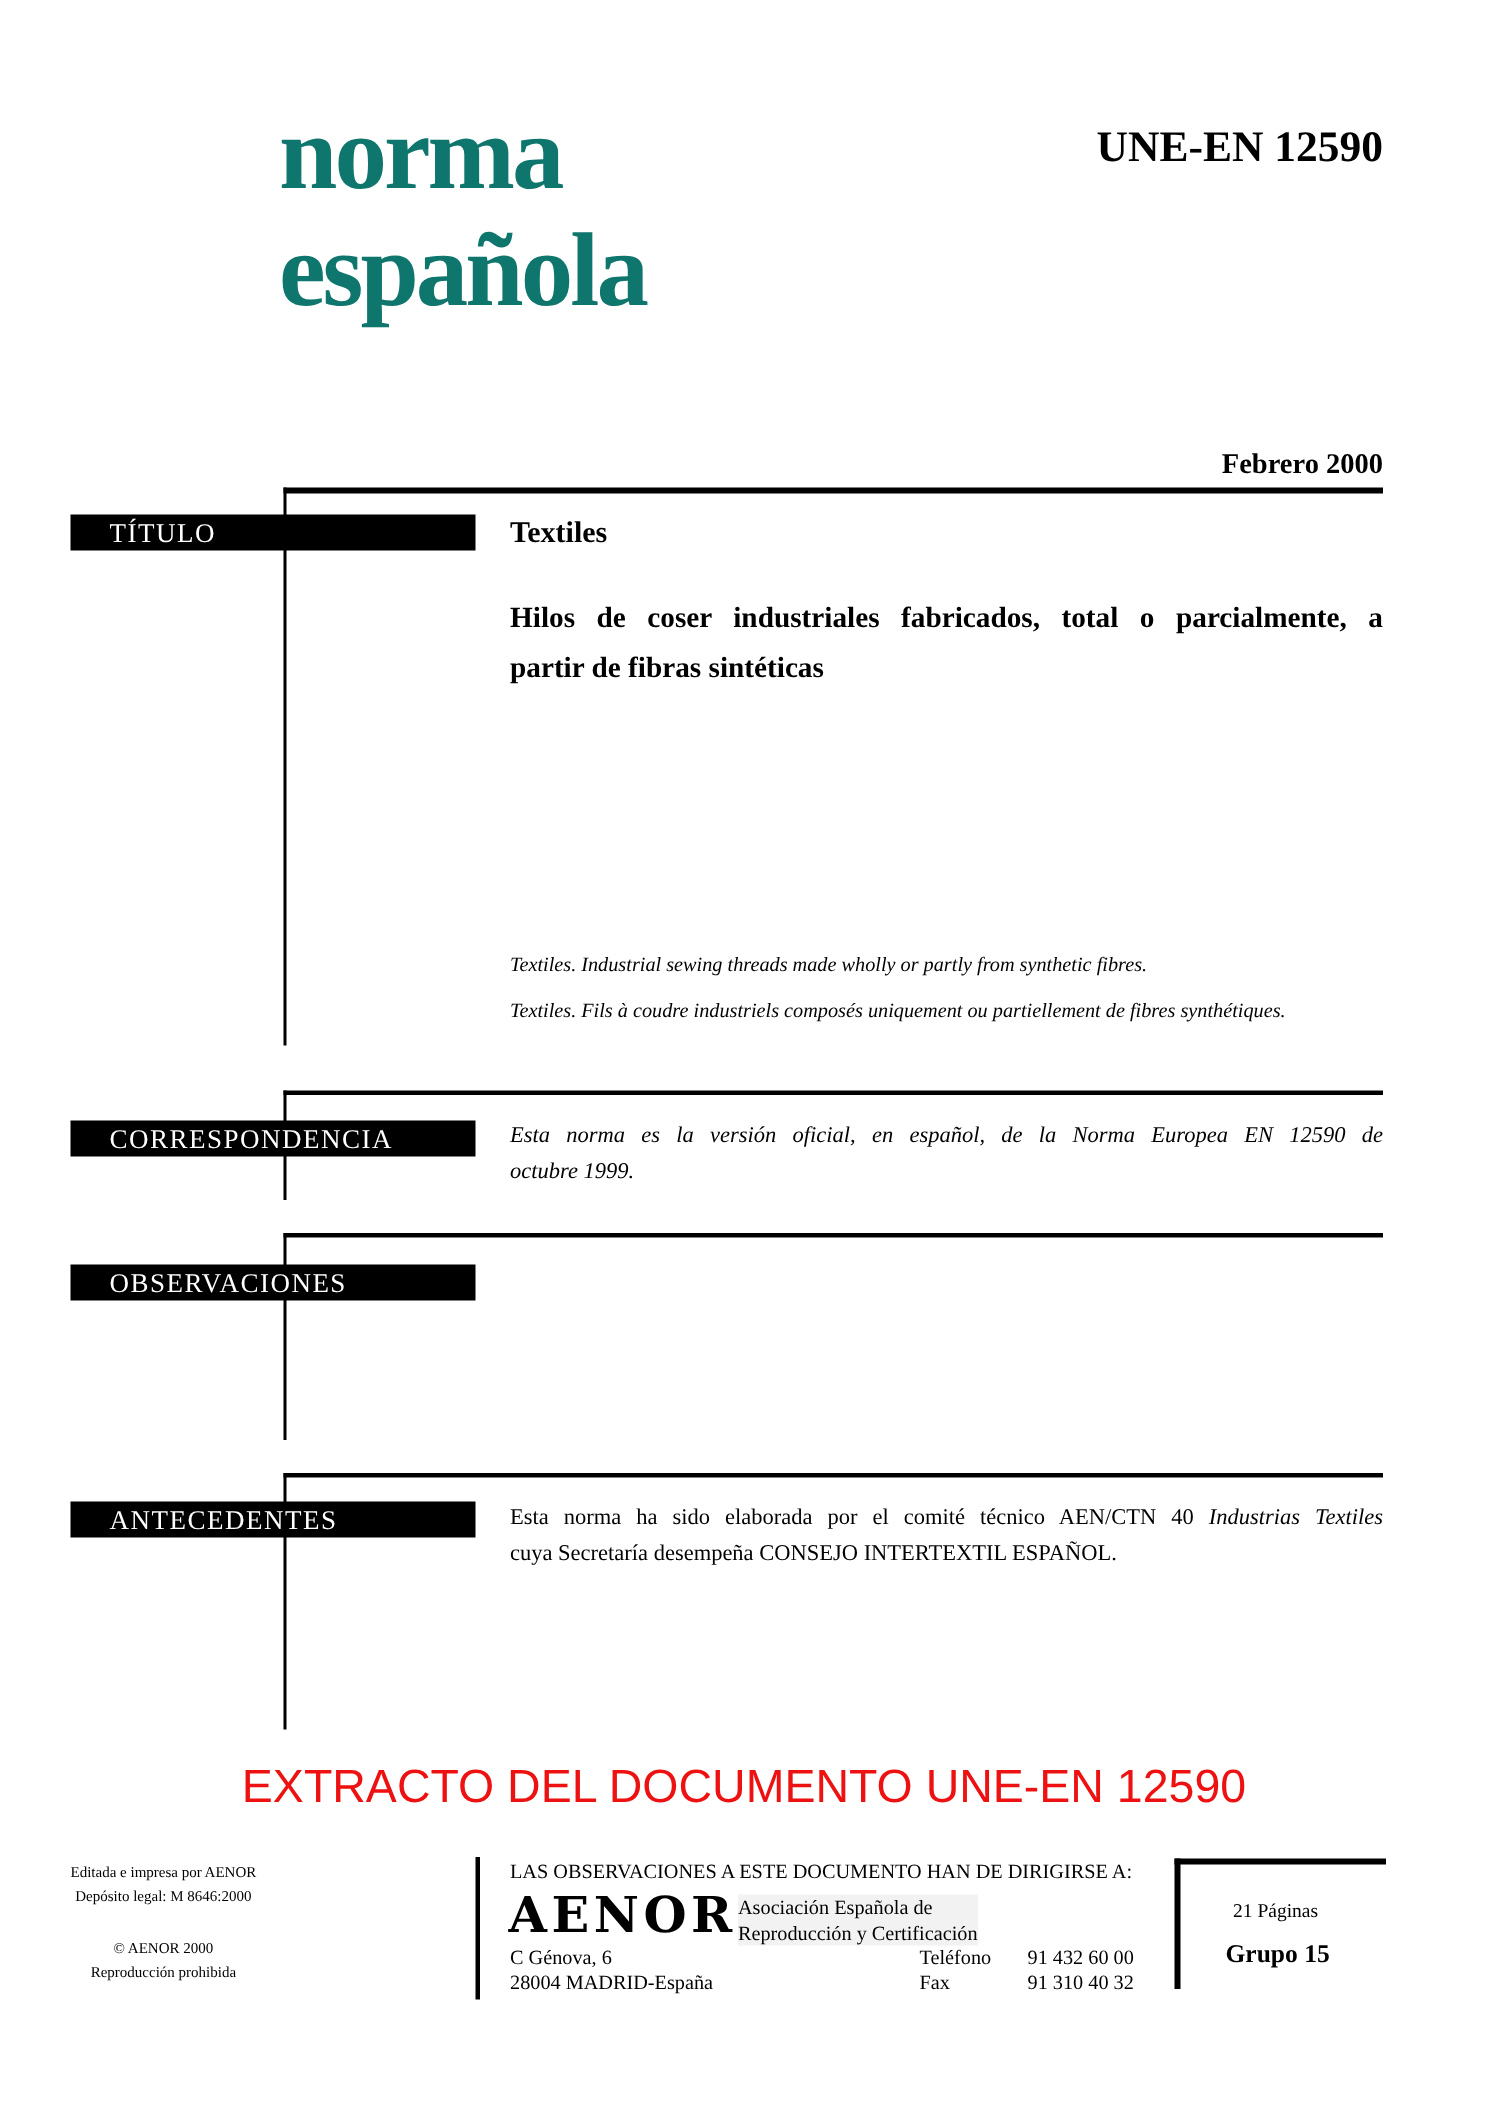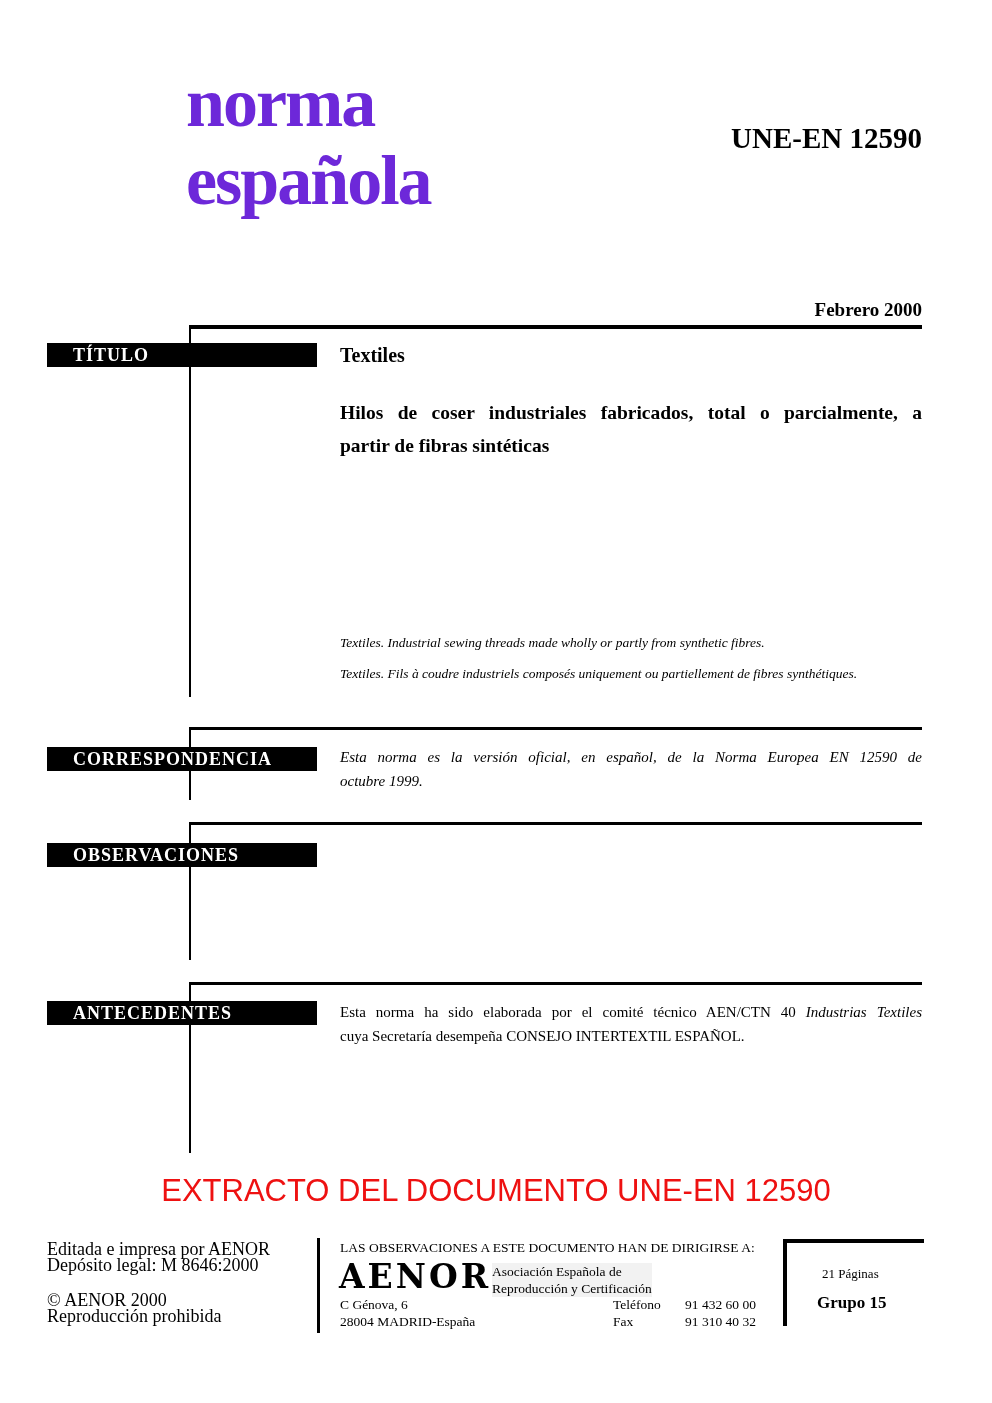--- a/index.html
+++ b/index.html
@@ -13,49 +13,48 @@
     color: #000000;
     overflow: hidden;
   }
   
   .brand {
     position: absolute; left: 186px; top: 64px;
     font-family: "Liberation Serif", serif;
     font-weight: bold;
     font-size: 70px; line-height: 78px;
     letter-spacing: -2px;
-    color: #6d28d9;
+    color: #0f766e;
   }
   .doc-number {
     position: absolute; right: 70px; top: 82px;
     font-weight: bold; font-size: 29px;
     letter-spacing: 0px;
     text-align: right;
-    margin-top: 40px;
   }
   .date {
     position: absolute; right: 70px; top: 299px;
     font-weight: bold; font-size: 19px;
   }
   
   .hrule { position: absolute; background: #000; left: 189px; width: 733px; height: 3px; }
   .hrule.top { top: 325px; height: 4px; }
   .hrule.corr { top: 727px; }
   .hrule.obs  { top: 822px; }
   .hrule.ant  { top: 982px; }
   .vline { position: absolute; background: #000; left: 189px; width: 2px; }
   .vline.titulo { top: 325px; height: 372px; }
   .vline.corr   { top: 727px; height: 73px; }
   .vline.obs    { top: 822px; height: 138px; }
   .vline.ant    { top: 982px; height: 171px; }
   
   .bar {
     position: absolute; left: 47px; width: 270px; height: 24px;
     background: #000; color: #fff;
-    font-weight: bold; font-size: 18px; line-height: 24px;
+    font-weight: normal; font-size: 18px; line-height: 24px;
     letter-spacing: 1px;
     padding-left: 26px;
     white-space: nowrap;
   }
   .bar.titulo { top: 343px; }
   .bar.corr   { top: 747px; }
   .bar.obs    { top: 843px; }
   .bar.ant    { top: 1001px; }
   
   .heading-textiles {
@@ -90,21 +89,21 @@
     font-family: "Liberation Sans", sans-serif;
     font-size: 31px; letter-spacing: 0px;
     color: #ee1111;
   }
   
   .fdiv-left  { position: absolute; left: 317px; top: 1238px; width: 3px; height: 95px; background: #000; }
   .fdiv-right { position: absolute; left: 783px; top: 1239px; width: 4px; height: 87px; background: #000; }
   .fdiv-right-top { position: absolute; left: 783px; top: 1239px; width: 141px; height: 4px; background: #000; }
   .footer-left {
     position: absolute; left: 47px; top: 1241px;
-    font-size: 18px; line-height: 16px;
+    font-size: 10px; line-height: 16px; text-align: center;
   }
   .footer-left .grp2 { margin-top: 19px; }
   .footer-notice {
     position: absolute; left: 340px; top: 1240px;
     font-size: 13.5px; white-space: nowrap;
   }
   .aenor-logo {
     position: absolute; left: 339px; top: 1257px;
     font-family: "DejaVu Serif", serif;
     font-weight: bold; font-size: 33px; letter-spacing: 3px;

